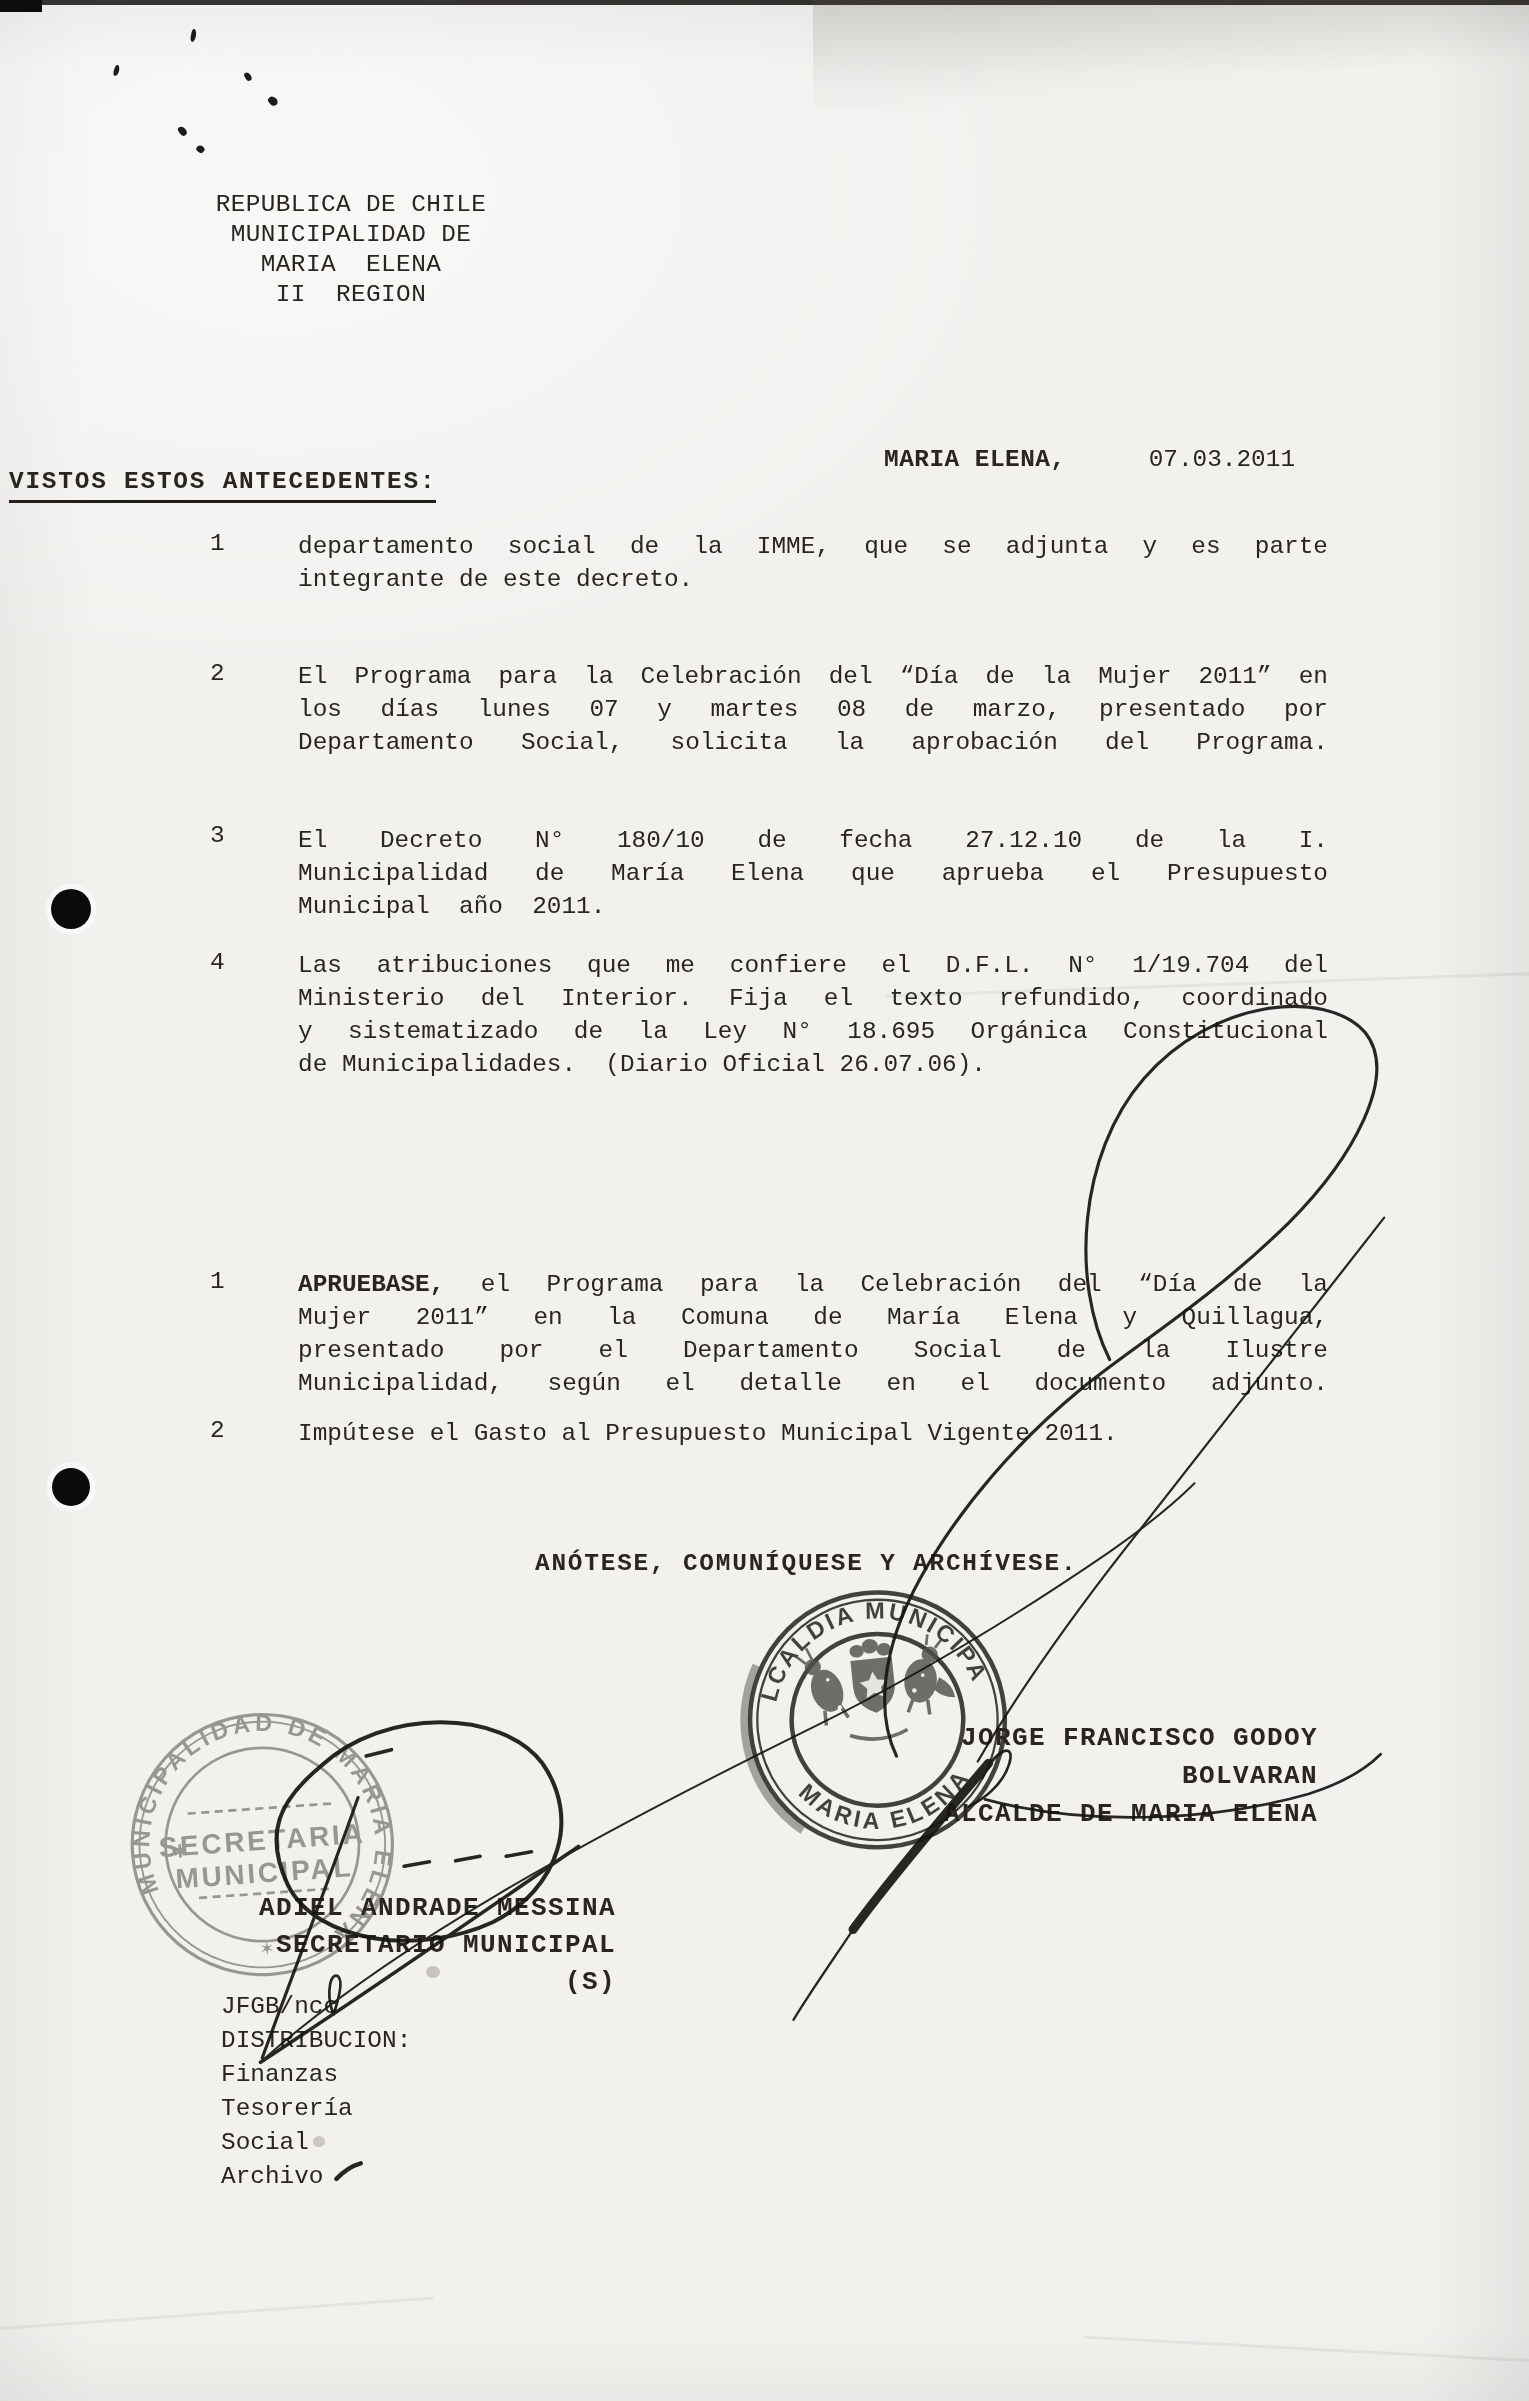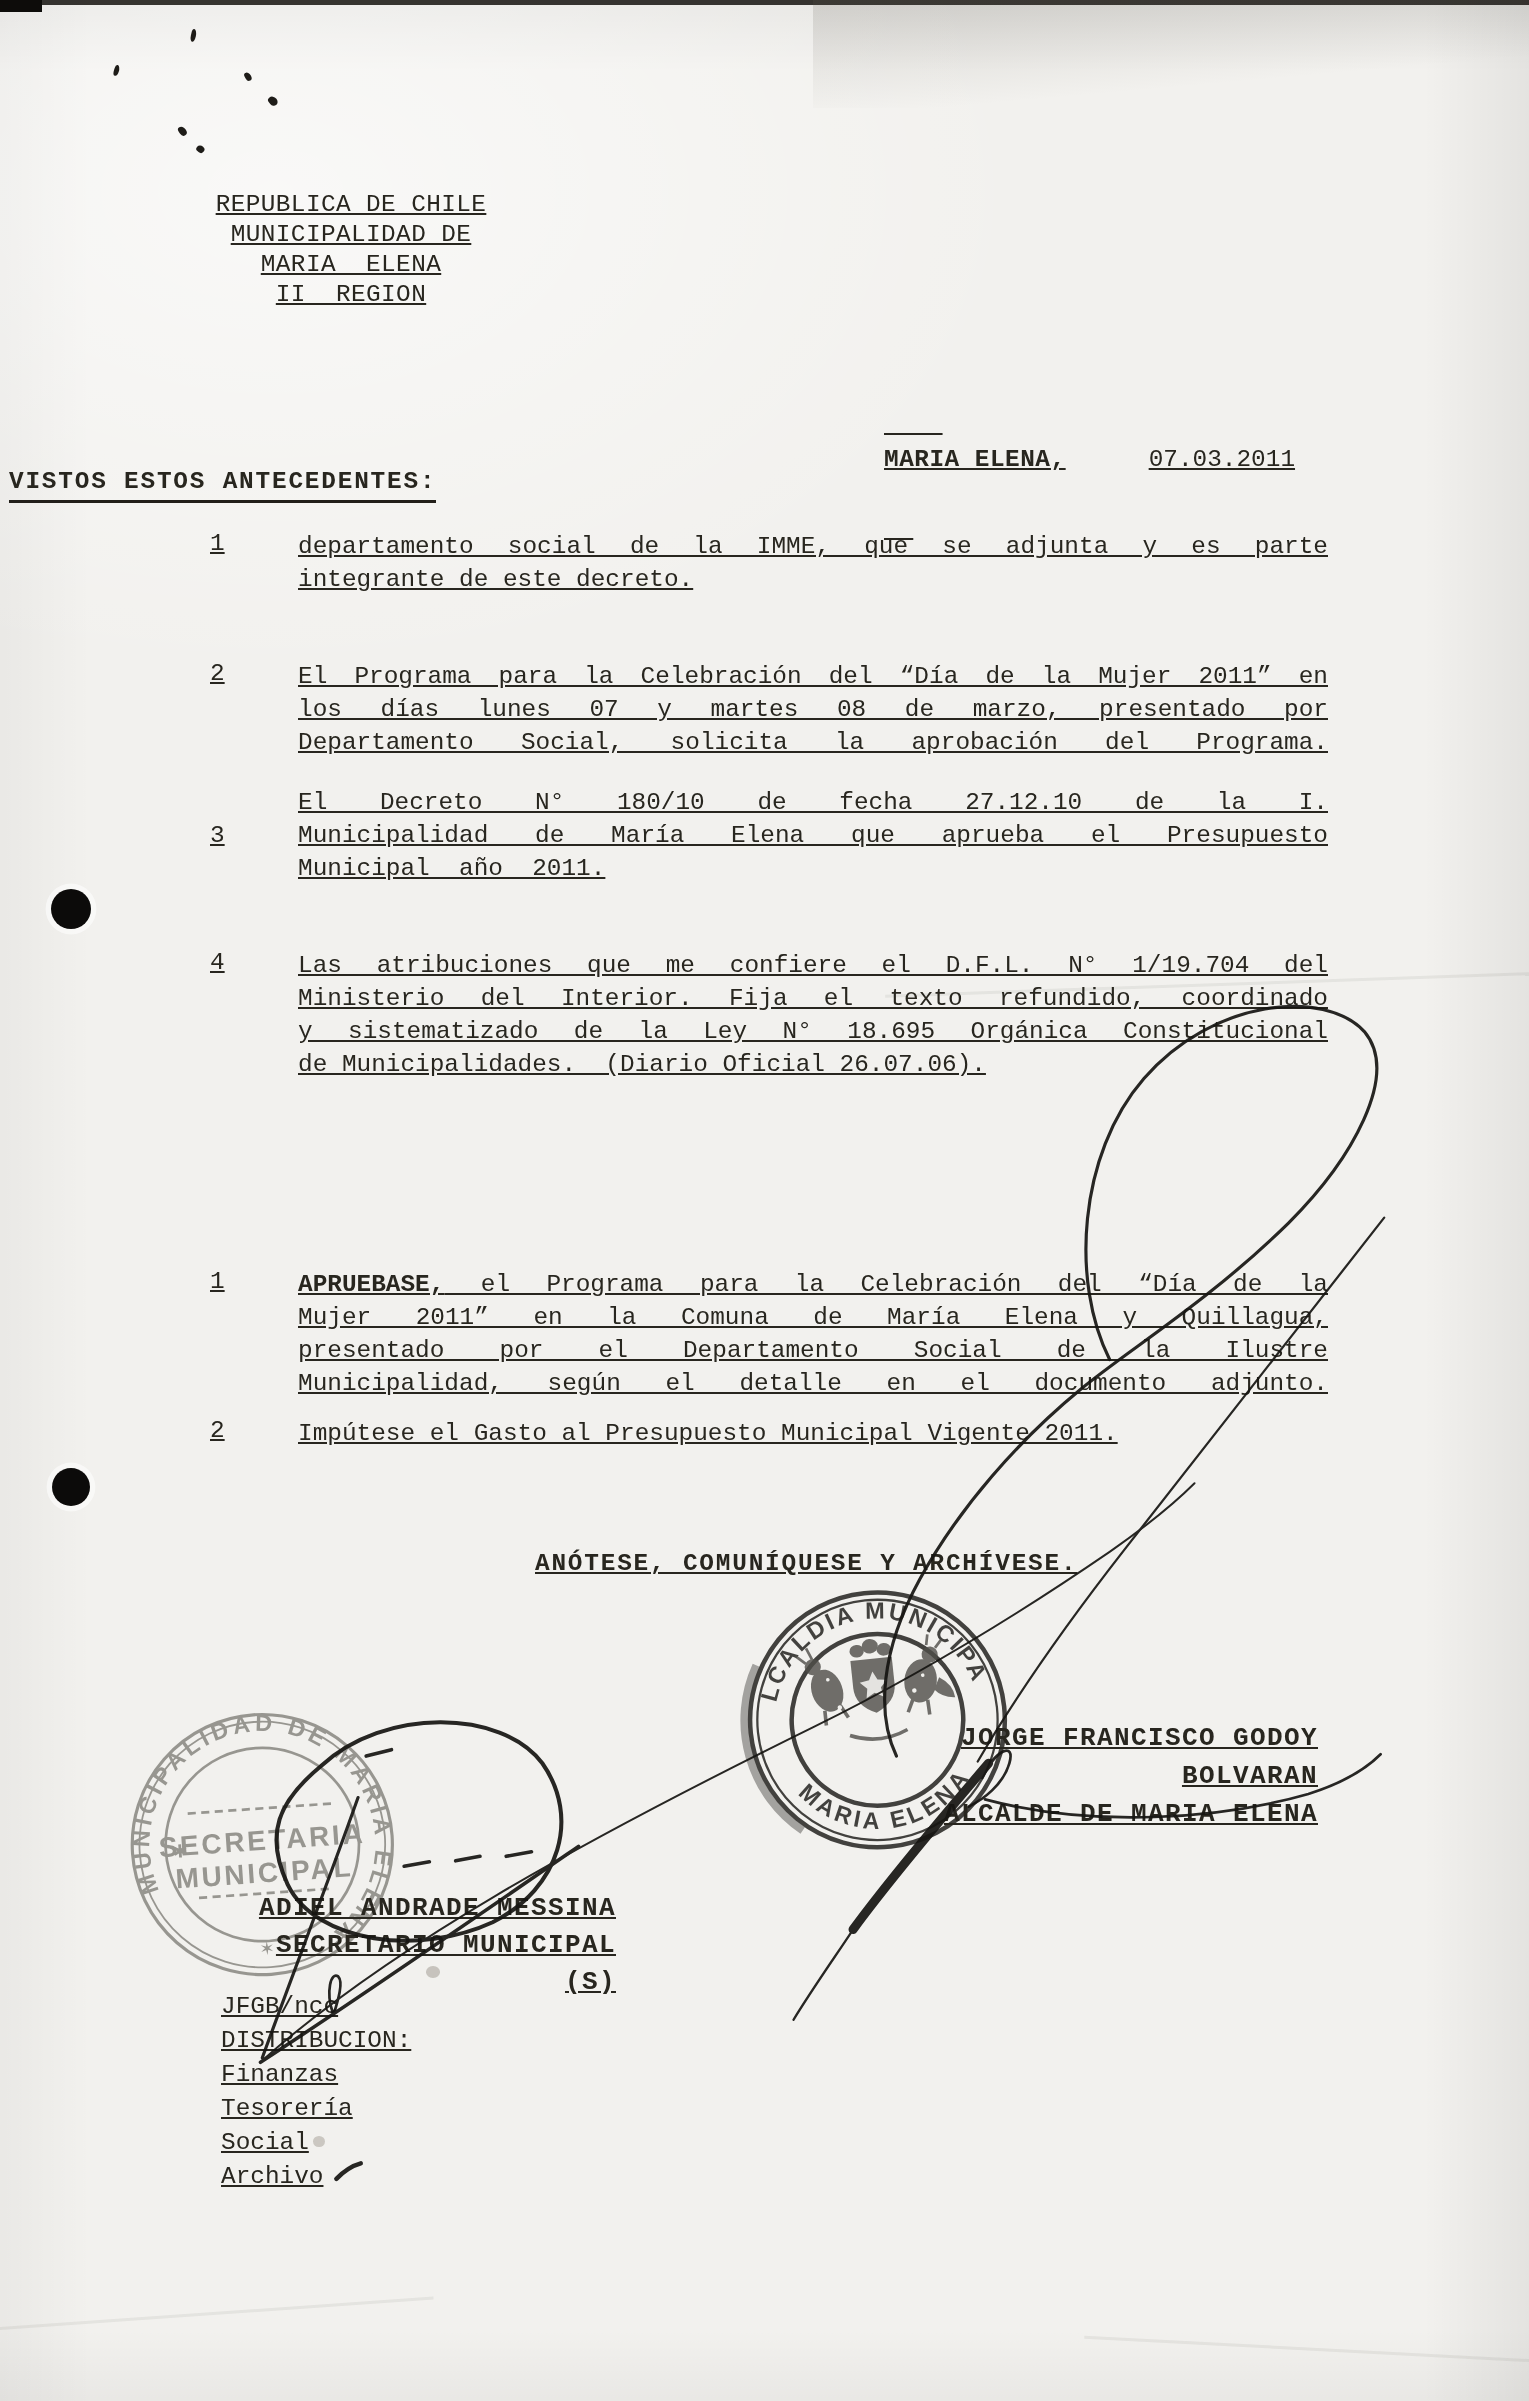--- a/index.html
+++ b/index.html
@@ -45,21 +45,21 @@
   .closing{left:535px;top:1550px;font-size:24.4px;font-weight:bold;letter-spacing:1.8px;}
 
   .sigblock{text-align:right;font-weight:bold;font-size:26px;letter-spacing:1.4px;}
   .alcalde-block{left:816px;top:1719px;width:502px;line-height:38px;}
   .secretario-block{left:213px;top:1890px;width:403px;line-height:37px;}
 
   .footer{left:221px;top:1990px;font-size:24.4px;line-height:34px;white-space:pre;}
 
   svg{position:absolute;left:0;top:0;}
   .under-text{z-index:2;}
-  .txt{z-index:4;text-decoration:underline;}
+  .txt{z-index:4;}
   .over-text{z-index:6;}
 </style>
 </head>
 <body>
 
 <div class="page">
 
   <div class="abs scan-edge"></div>
   <div class="abs scan-corner"></div>
   <div class="abs scan-haze"></div>
@@ -153,21 +153,21 @@
         <div class="jl">departamento social de la IMME, que se adjunta y es parte</div>
         <div class="ll">integrante de este decreto.</div>
       </div>
       <span class="txt inum" style="top: 660px;">2</span>
       <div class="txt itext" style="top: 660px;">
         <div class="jl">El Programa para la Celebración del “Día de la Mujer 2011” en</div>
         <div class="jl">los días lunes 07 y martes 08 de marzo, presentado por</div>
         <div class="jl">Departamento Social, solicita la aprobación del Programa.</div>
       </div>
       <span class="txt inum" style="top: 822px;">3</span>
-      <div class="txt itext" style="top: 786px;">
+      <div class="txt itext" style="top: 824px;">
         <div class="jl">El Decreto N° 180/10 de fecha 27.12.10 de la I.</div>
         <div class="jl">Municipalidad de María Elena que aprueba el Presupuesto</div>
         <div class="ll">Municipal  año  2011.</div>
       </div>
       <span class="txt inum" style="top: 949px;">4</span>
       <div class="txt itext" style="top: 949px;">
         <div class="jl">Las atribuciones que me confiere el D.F.L. N° 1/19.704 del</div>
         <div class="jl">Ministerio del Interior.  Fija el texto refundido, coordinado</div>
         <div class="jl">y sistematizado de la Ley N° 18.695 Orgánica Constitucional</div>
         <div class="ll">de Municipalidades.  (Diario Oficial 26.07.06).</div>

